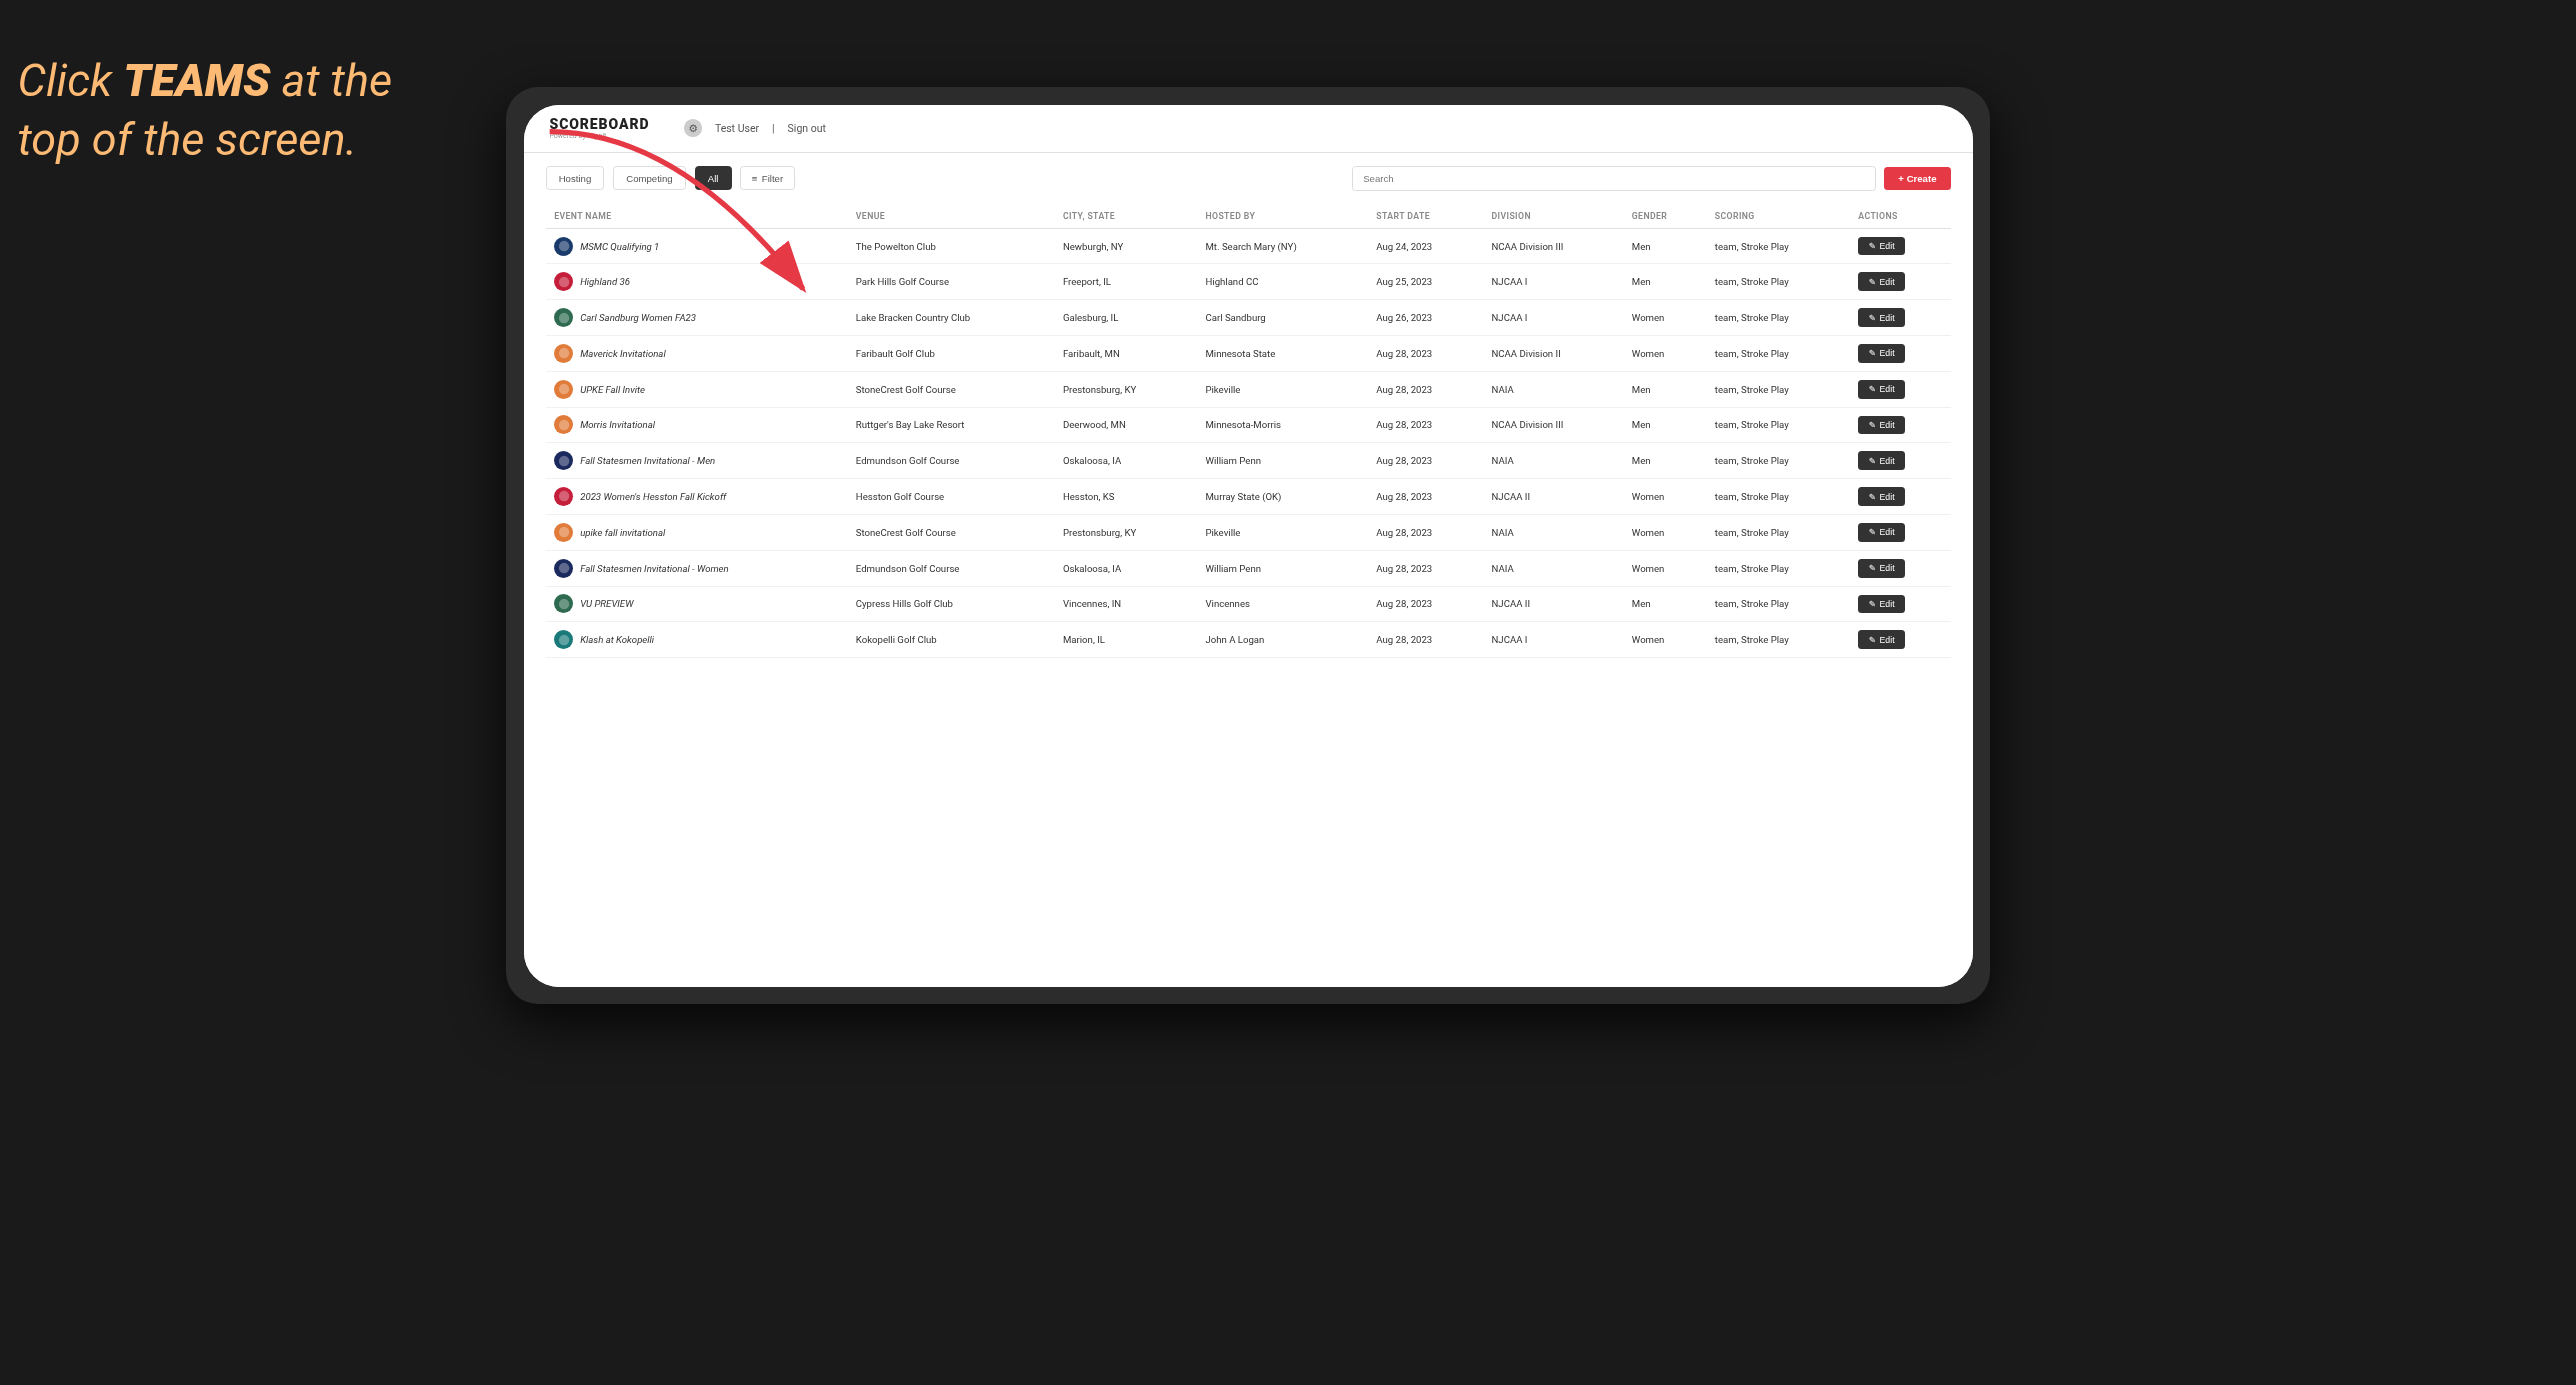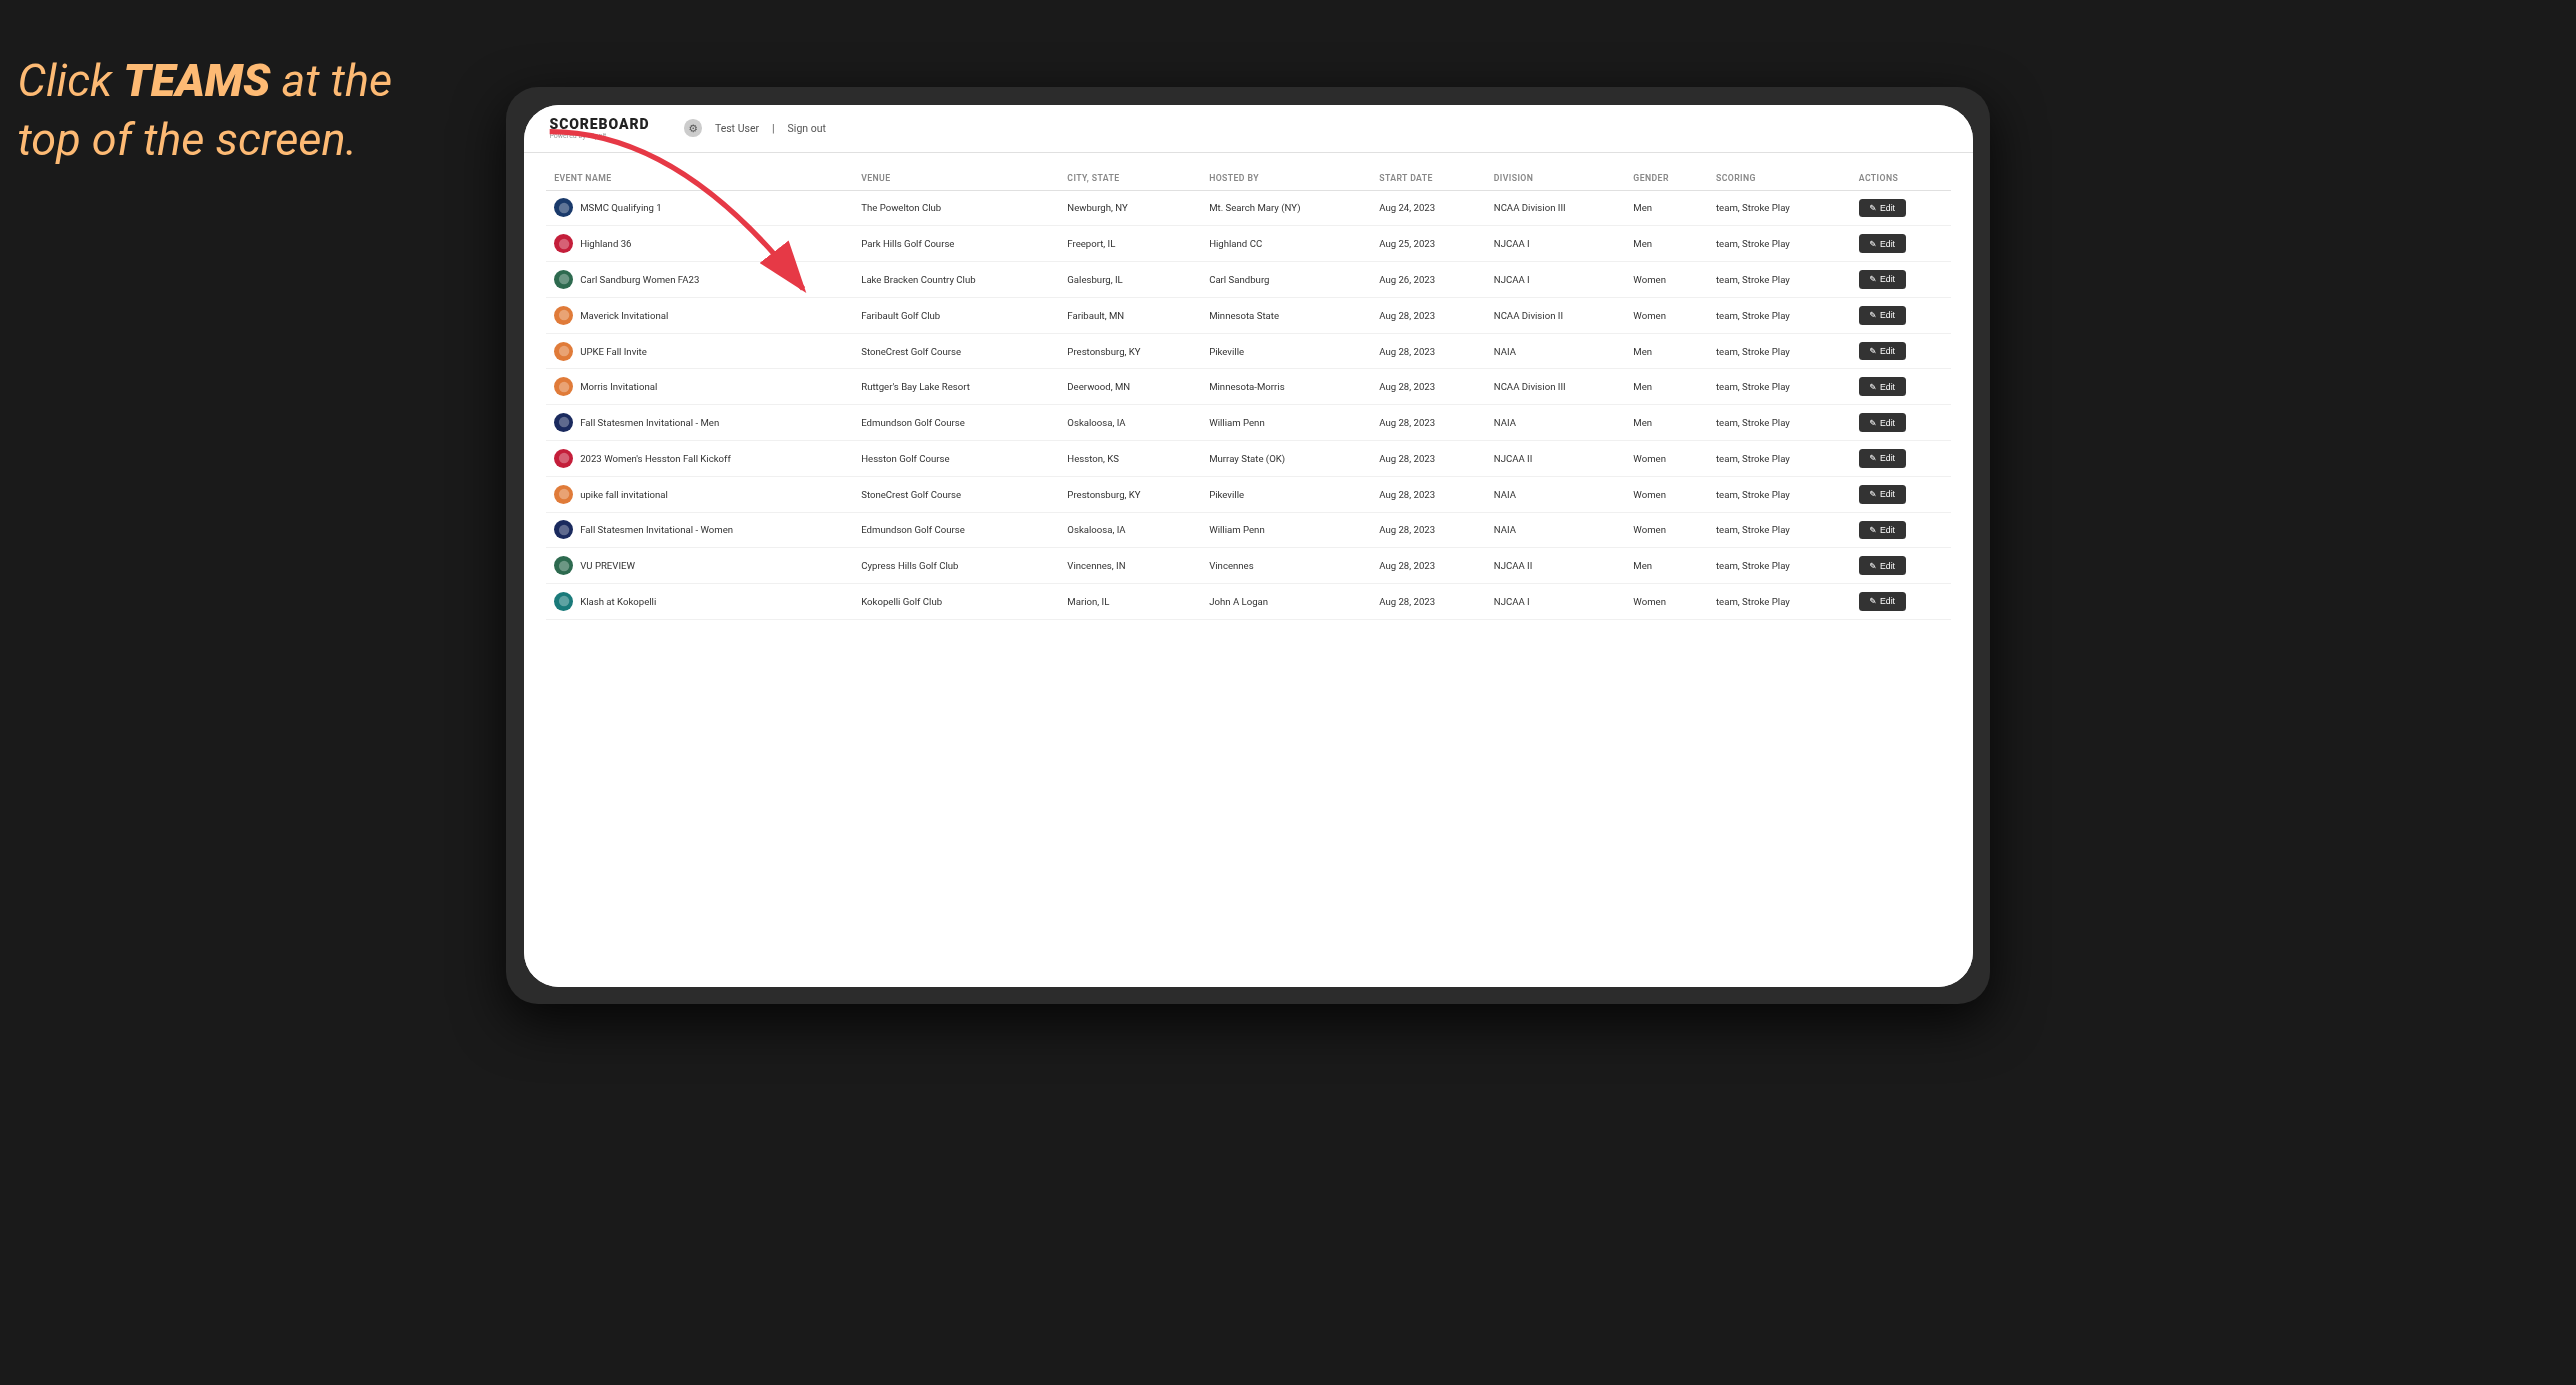--- a/index.html
+++ b/index.html
@@ -240,20 +240,21 @@
       padding: 7.9px 8.7px;
       color: #333;
       font-size: 9.6px;
       vertical-align: middle;
     }
 
     .event-name-cell {
       display: flex;
       align-items: center;
       gap: 7px;
+      font-style: italic;
     }
     .team-logo {
       width: 19px;
       height: 19px;
       border-radius: 50%;
       background: #ddd;
       flex-shrink: 0;
       display: flex;
       align-items: center;
       justify-content: center;
@@ -312,20 +313,35 @@
       <div class="nav-right">
         <div class="settings-icon">⚙</div>
         <span>Test User</span>
         <span>|</span>
         <span class="sign-out">Sign out</span>
       </div>
     </nav>
 
     <div class="main-content">
 
+      <div class="filter-row">
+        <button class="filter-btn">Hosting</button>
+        <button class="filter-btn">Competing</button>
+        <button class="filter-btn active">All</button>
+        <button class="filter-icon-btn">
+          <span>≡</span>
+          <span>Filter</span>
+        </button>
+        <div class="search-box">
+          <input type="text" class="search-input" placeholder="Search" style="">
+        </div>
+        <button class="create-btn">
+          <span>+ Create</span>
+        </button>
+      </div>
 
       <div class="table-container">
         <table>
           <thead>
             <tr>
               <th>EVENT NAME</th>
               <th>VENUE</th>
               <th>CITY, STATE</th>
               <th>HOSTED BY</th>
               <th>START DATE</th>

